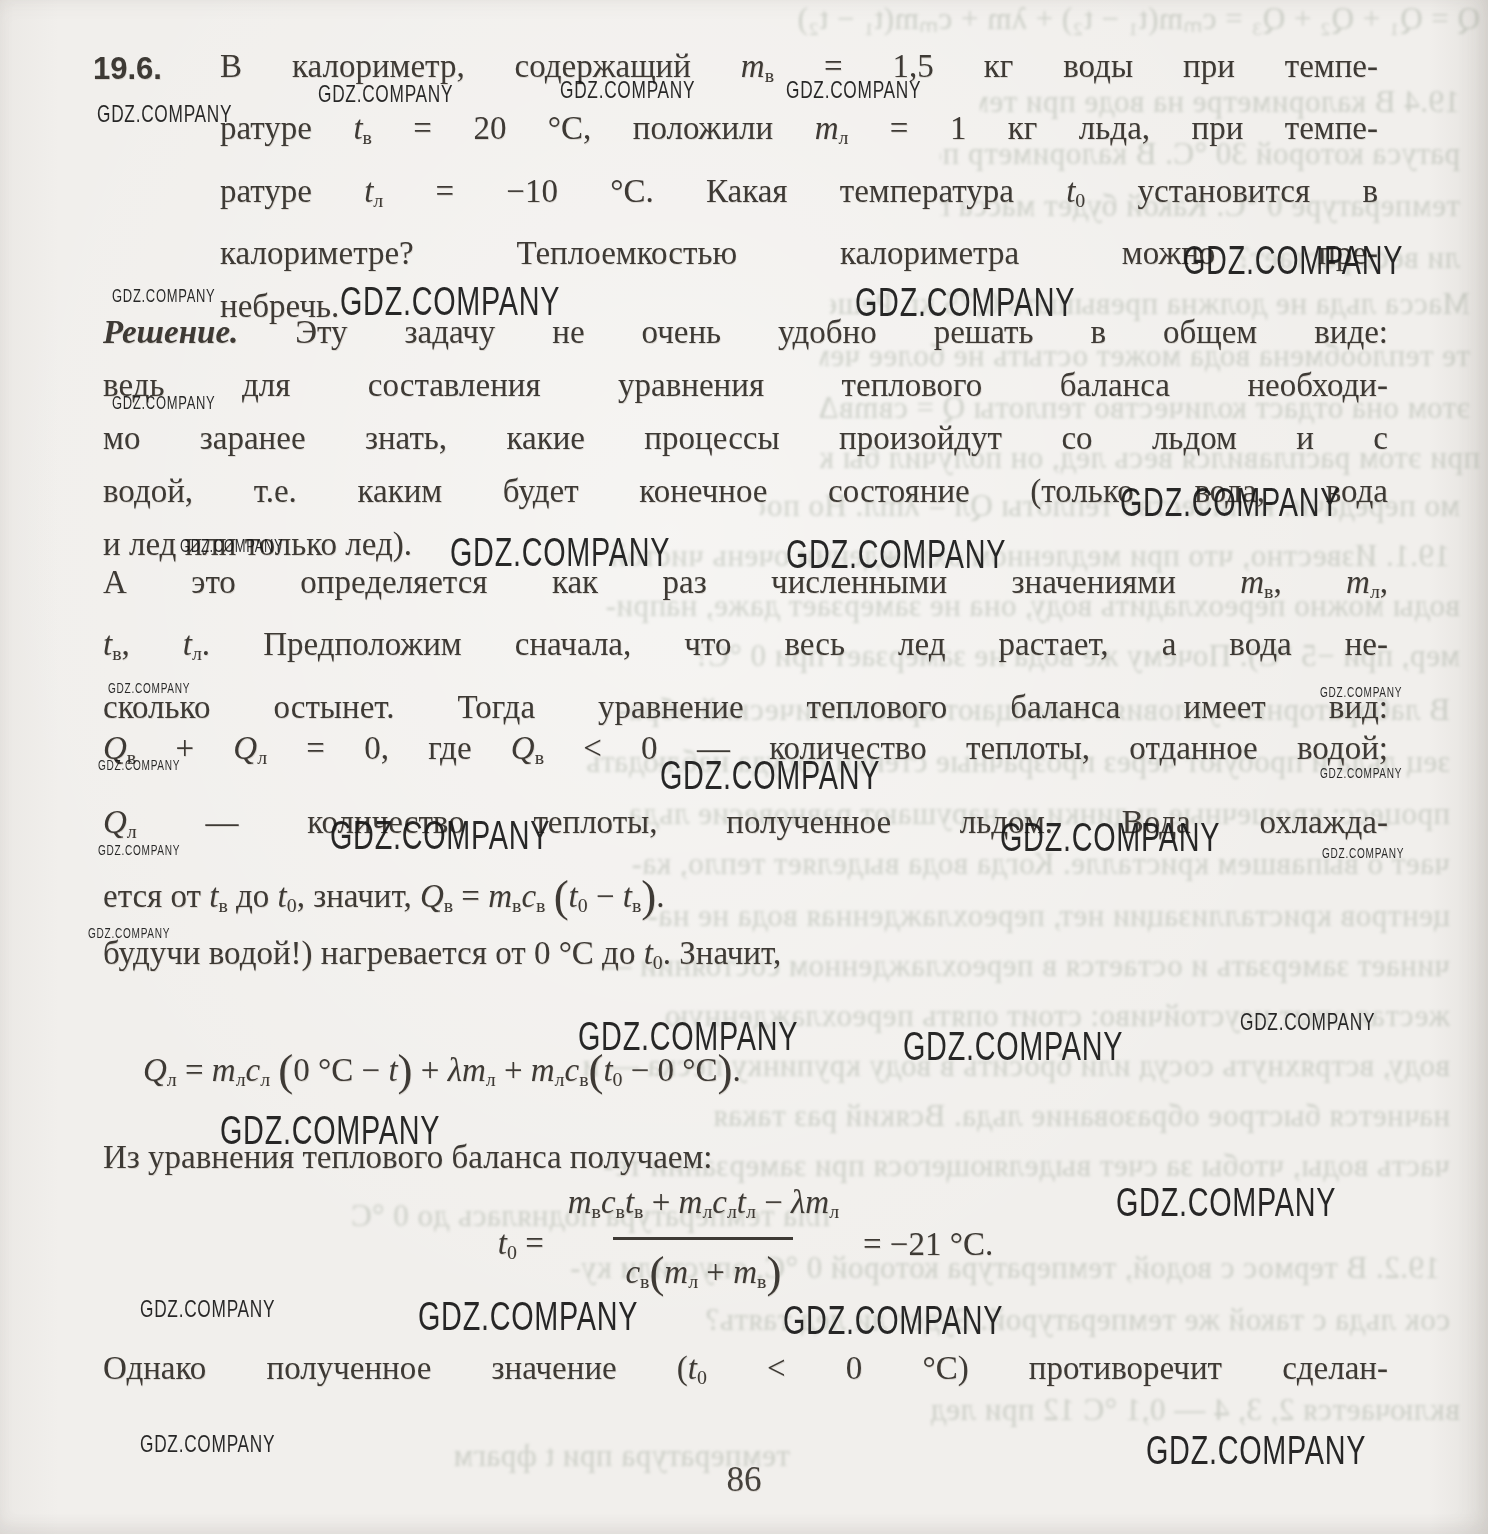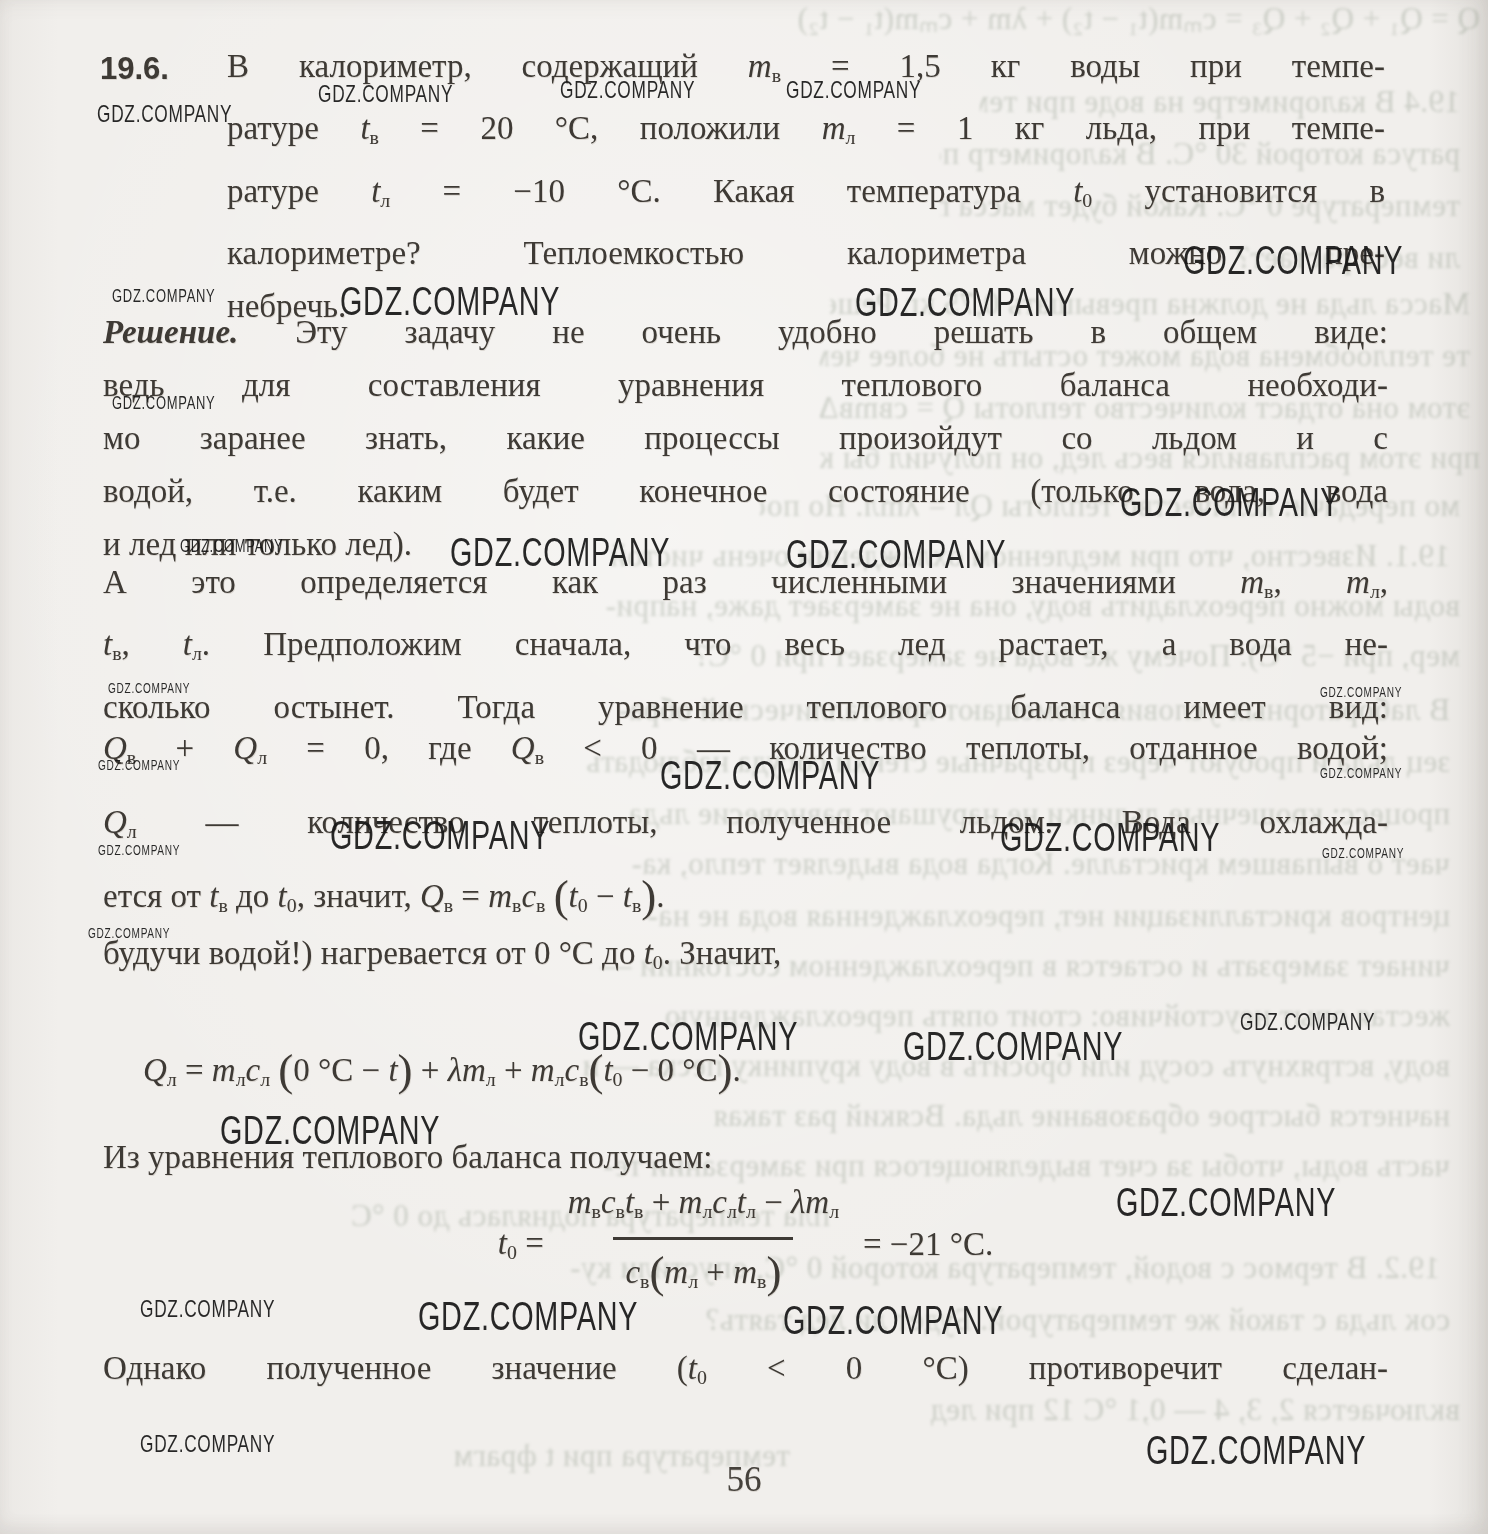--- a/index.html
+++ b/index.html
@@ -26,21 +26,21 @@
     font-size:31px;
     white-space:nowrap;
     overflow:hidden;
     letter-spacing:0.5px;
     pointer-events:none;
   }
   
   .text-layer{position:absolute;left:103px;top:0;width:1285px;height:100%;}
   .block{position:absolute;left:0;width:1285px;color:#3e3a35;font-size:33px;
          text-shadow:0.6px 0.6px 0 rgba(96,72,56,0.16);}
-  .block.problem{left:124px;width:1158px;}
+  .block.problem{left:117px;width:1158px;}
   .block.center{text-align:center;}
   .line{display:block;text-align:justify;text-align-last:left;white-space:normal;}
   .line.j{text-align-last:justify;}
   .sg-r{font-style:normal;}
   .sg-i{font-style:italic;}
   .sg-bi{font-weight:700;font-style:italic;}
   .sg-s{font-size:0.60em;vertical-align:-0.24em;letter-spacing:0;}
   .sg-p{font-size:1.36em;vertical-align:-0.10em;line-height:0;}
   .problem-num{
     position:absolute;left:-127px;top:2px;
@@ -180,14 +180,14 @@
       <span class="wm wm-l" style="left: 903px; top: 1024px;">GDZ.COMPANY</span>
       <span class="wm wm-m" style="left: 1240px; top: 1008px;">GDZ.COMPANY</span>
       <span class="wm wm-l" style="left: 220px; top: 1108px;">GDZ.COMPANY</span>
       <span class="wm wm-l" style="left: 1116px; top: 1180px;">GDZ.COMPANY</span>
       <span class="wm wm-m" style="left: 140px; top: 1295px;">GDZ.COMPANY</span>
       <span class="wm wm-l" style="left: 418px; top: 1294px;">GDZ.COMPANY</span>
       <span class="wm wm-l" style="left: 783px; top: 1298px;">GDZ.COMPANY</span>
       <span class="wm wm-m" style="left: 140px; top: 1430px;">GDZ.COMPANY</span>
       <span class="wm wm-l" style="left: 1146px; top: 1428px;">GDZ.COMPANY</span>
     </div>
-  <div class="pagenum">56</div>
+  <div class="pagenum">86</div>
 </div>
 
 </body></html>

